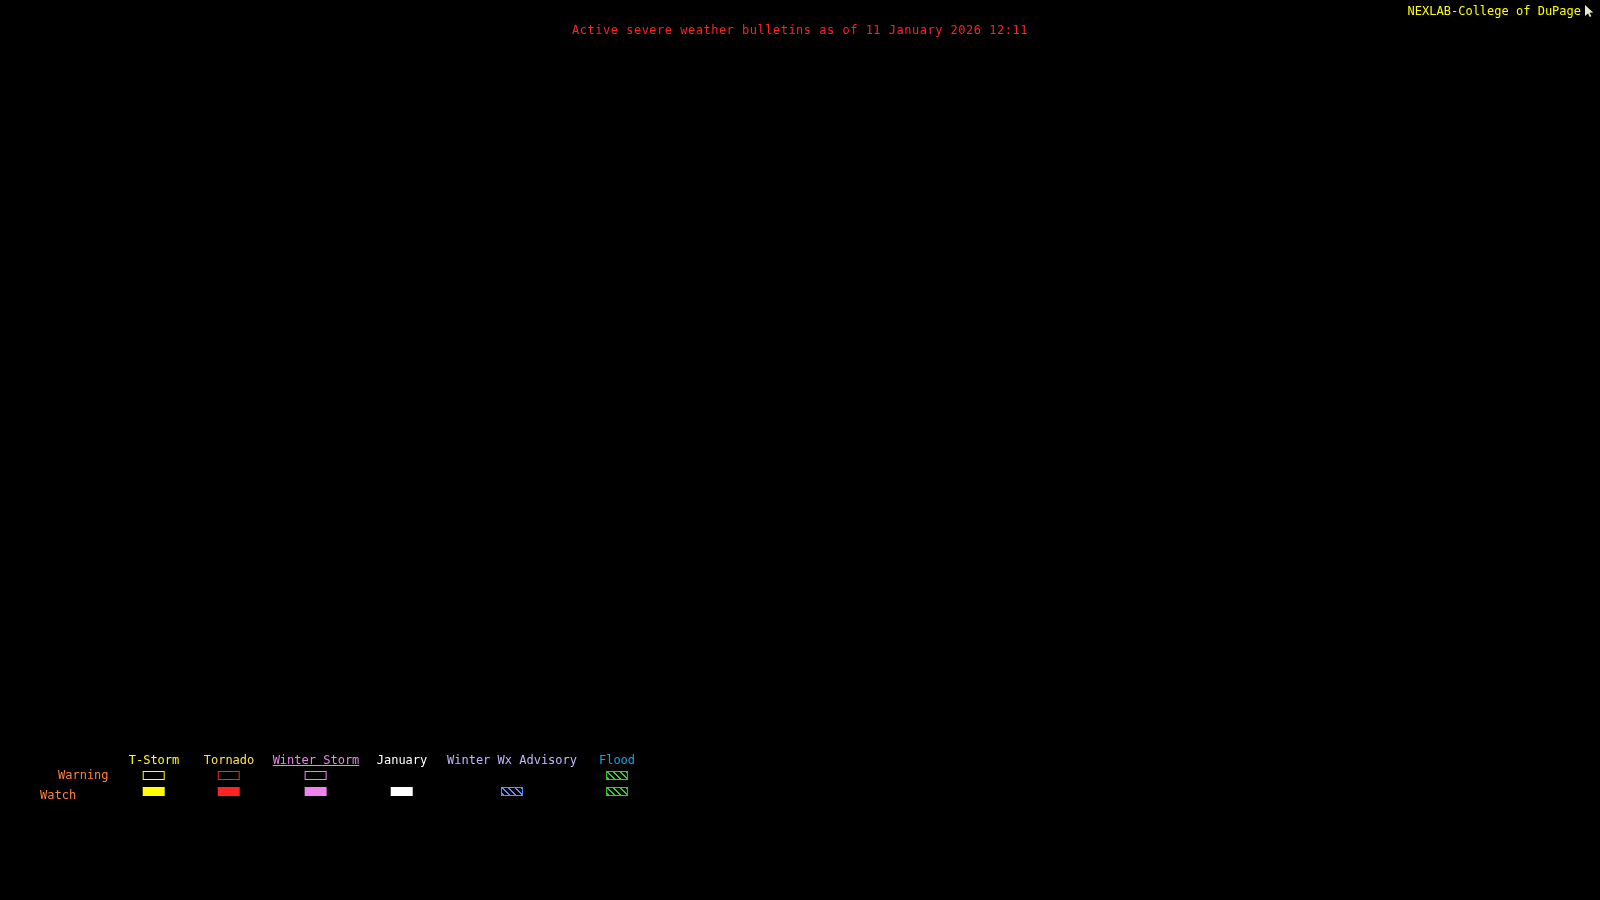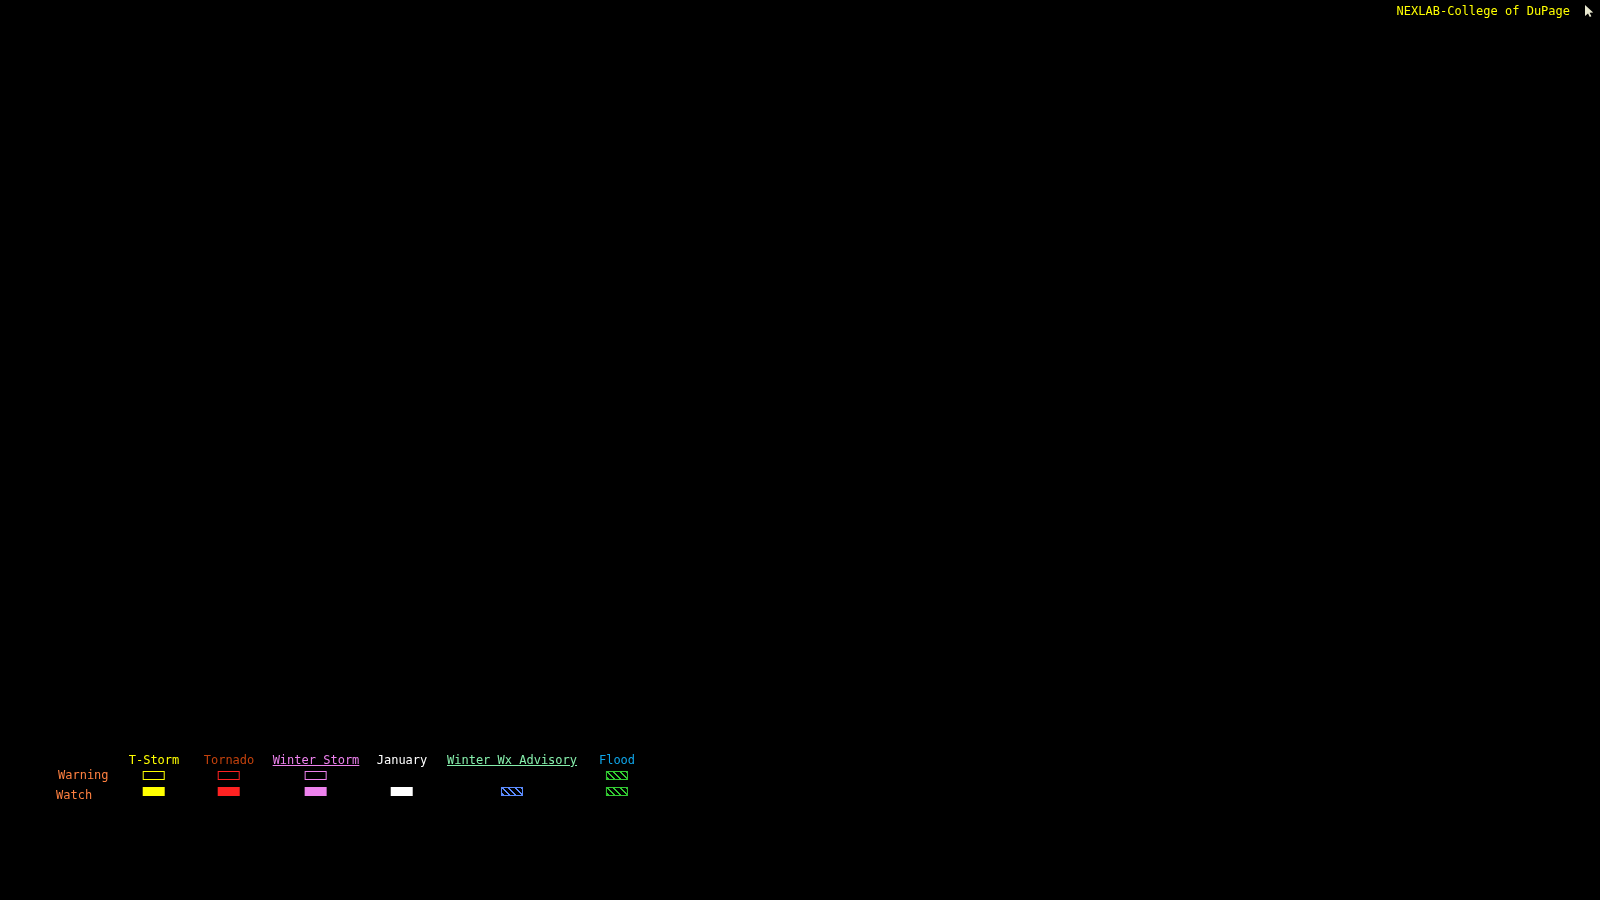--- a/index.html
+++ b/index.html
@@ -8,21 +8,21 @@
   }
   .stage{
     position:relative;width:1600px;height:900px;background:#000;overflow:hidden;
   }
   .title{
     position:absolute;top:23px;left:0;width:100%;
     text-align:center;font-size:12px;letter-spacing:0.5px;white-space:nowrap;
   }
   .branding{
     position:absolute;top:4px;right:6px;
-    display:flex;align-items:center;gap:15px;font-size:12px;white-space:nowrap;
+    display:flex;align-items:center;gap:4px;font-size:12px;white-space:nowrap;
   }
   .legend{
     position:absolute;left:0;top:0;width:100%;height:100%;pointer-events:none;
   }
   .row-label{
     position:absolute;font-size:12px;white-space:nowrap;
   }
   .col{
     position:absolute;top:753px;transform:translateX(-50%);text-align:center;
   }
@@ -40,62 +40,63 @@
     background:repeating-linear-gradient(45deg,var(--c,#fff) 0 1.5px,transparent 1.5px 4.5px);
   }
   .box.none{visibility:hidden;}
   .cursor-glyph{display:inline-block;line-height:0;}
 </style>
 </head>
 <body>
 
 <div class="stage">
 
+  <div class="title" style="color: rgb(255, 34, 34);">Active severe weather bulletins as of 11 January 2026 12:11</div>
 
   <div class="branding">
     <span style="color: rgb(255, 255, 0);">NEXLAB-College of DuPage</span>
     <span class="cursor-glyph" style="color: rgb(232, 232, 208);">
       <svg width="9" height="12" viewBox="0 0 9 12" fill="currentColor">
         <path d="M0 0 L0 11 L3 8.4 L4.8 12 L6.4 11.2 L4.6 7.7 L8.2 7.4 Z"></path>
       </svg>
     </span>
   </div>
 
   <div class="legend">
 
-    <div class="row-label" style="left: 56px; top: 788px; color: rgb(255, 128, 64);">Watch</div>
+    <div class="row-label" style="left: 40px; top: 788px; color: rgb(255, 128, 64);">Watch</div>
 
     <div class="row-label" style="left: 58px; top: 768px; color: rgb(255, 128, 64);">Warning</div>
 
     <div class="col" style="left:154px">
       <div class="hdr" style="color: rgb(255, 255, 0);">T-Storm</div>
       <div class="box outline" style="--c: #ffff00;"></div>
       <div class="box solid" style="--c: #ffff00;"></div>
     </div>
 
     <div class="col" style="left:229px">
-      <div class="hdr" style="color: #c2410c;">Tornado</div>
+      <div class="hdr" style="color: #fde047;">Tornado</div>
       <div class="box outline" style="--c: #ff2222;"></div>
       <div class="box solid" style="--c: #ff2222;"></div>
     </div>
 
     <div class="col" style="left:316px">
       <div class="hdr" style="color: rgb(238, 130, 238); text-decoration: underline;">Winter Storm</div>
       <div class="box outline" style="--c: #ee82ee;"></div>
       <div class="box solid" style="--c: #ee82ee;"></div>
     </div>
 
     <div class="col" style="left:402px">
       <div class="hdr" style="color: rgb(255, 255, 255);">January</div>
       <div class="box none" style="--c: #ffffff;"></div>
       <div class="box solid" style="--c: #ffffff;"></div>
     </div>
 
     <div class="col" style="left:512px">
-      <div class="hdr" style="color: #86efac; text-decoration: underline;">Winter Wx Advisory</div>
+      <div class="hdr" style="color: #c4b5fd;">Winter Wx Advisory</div>
       <div class="box none" style="--c: #5c8cff;"></div>
       <div class="box hatch" style="--c: #5c8cff;"></div>
     </div>
 
     <div class="col" style="left:617px">
       <div class="hdr" style="color: #0ea5e9;">Flood</div>
       <div class="box hatch" style="--c: #33cc33;"></div>
       <div class="box hatch" style="--c: #33cc33;"></div>
     </div>
 

